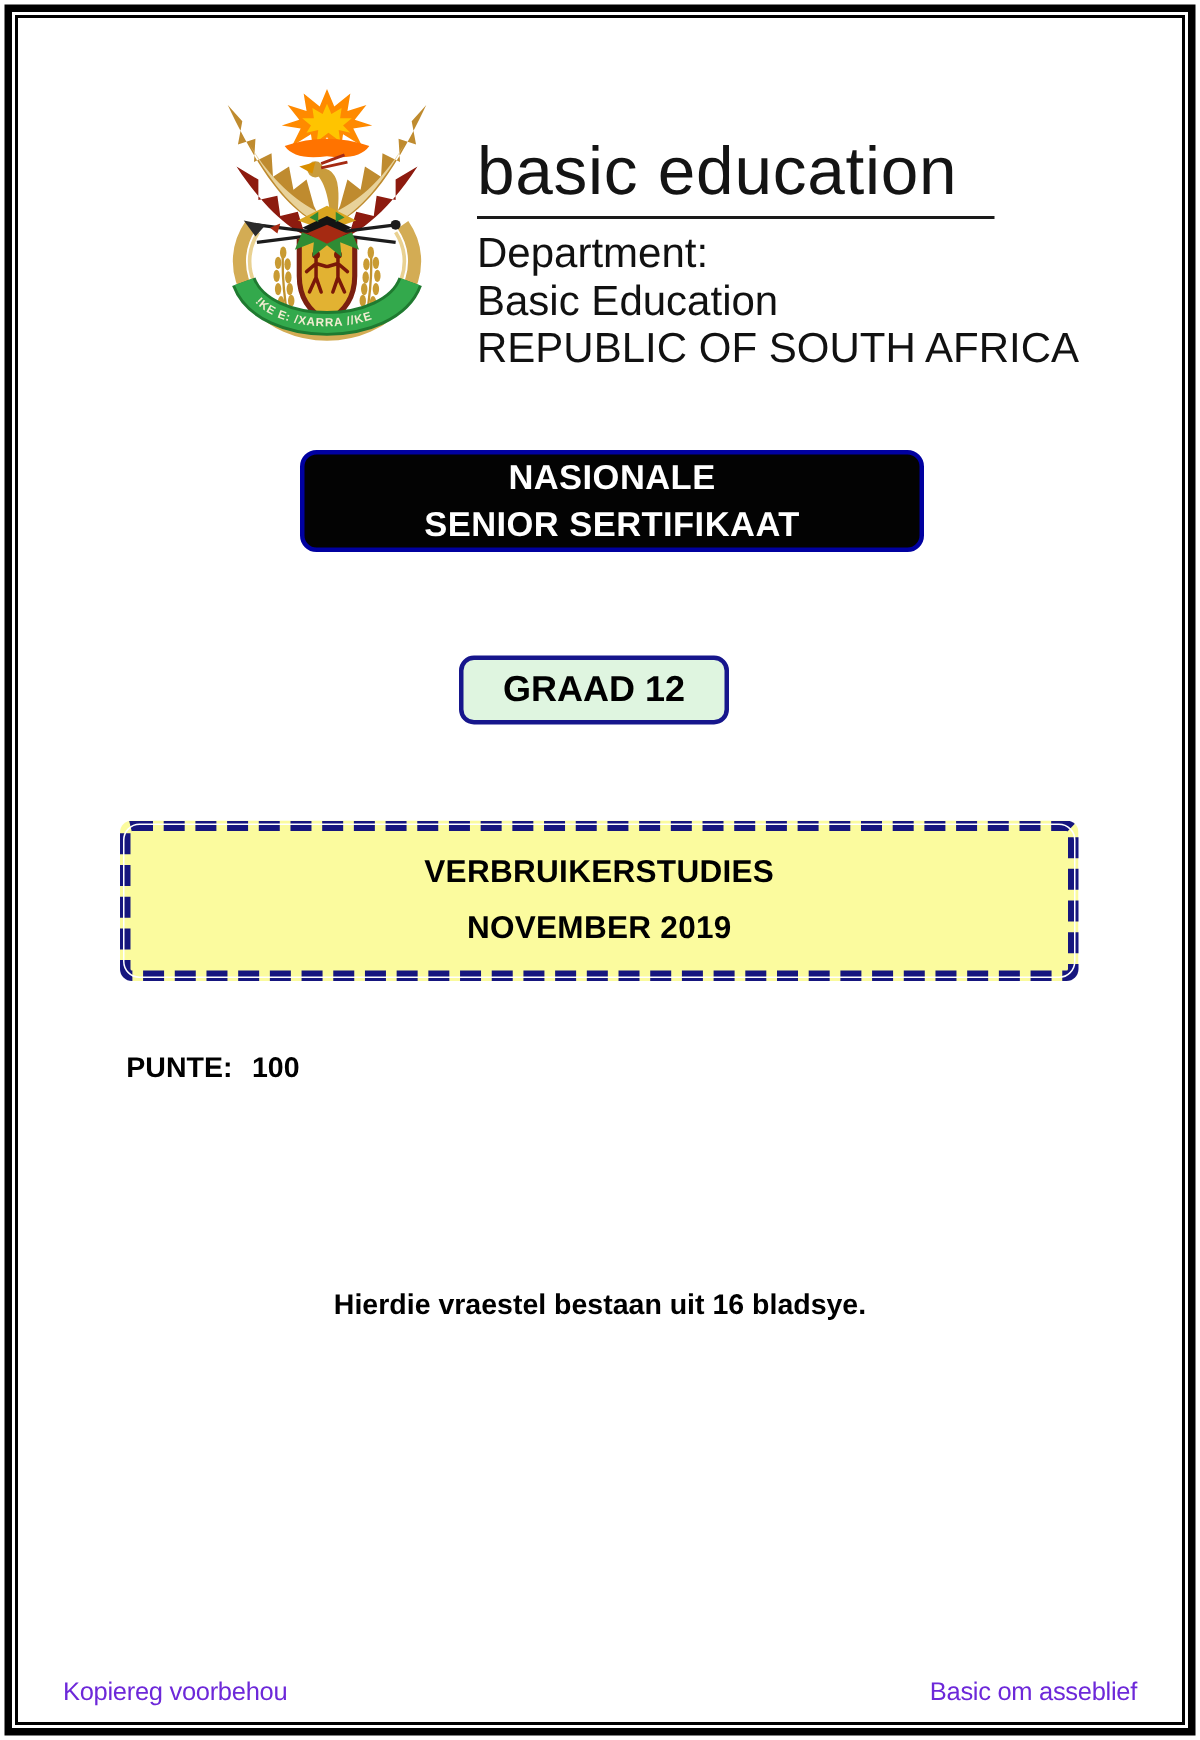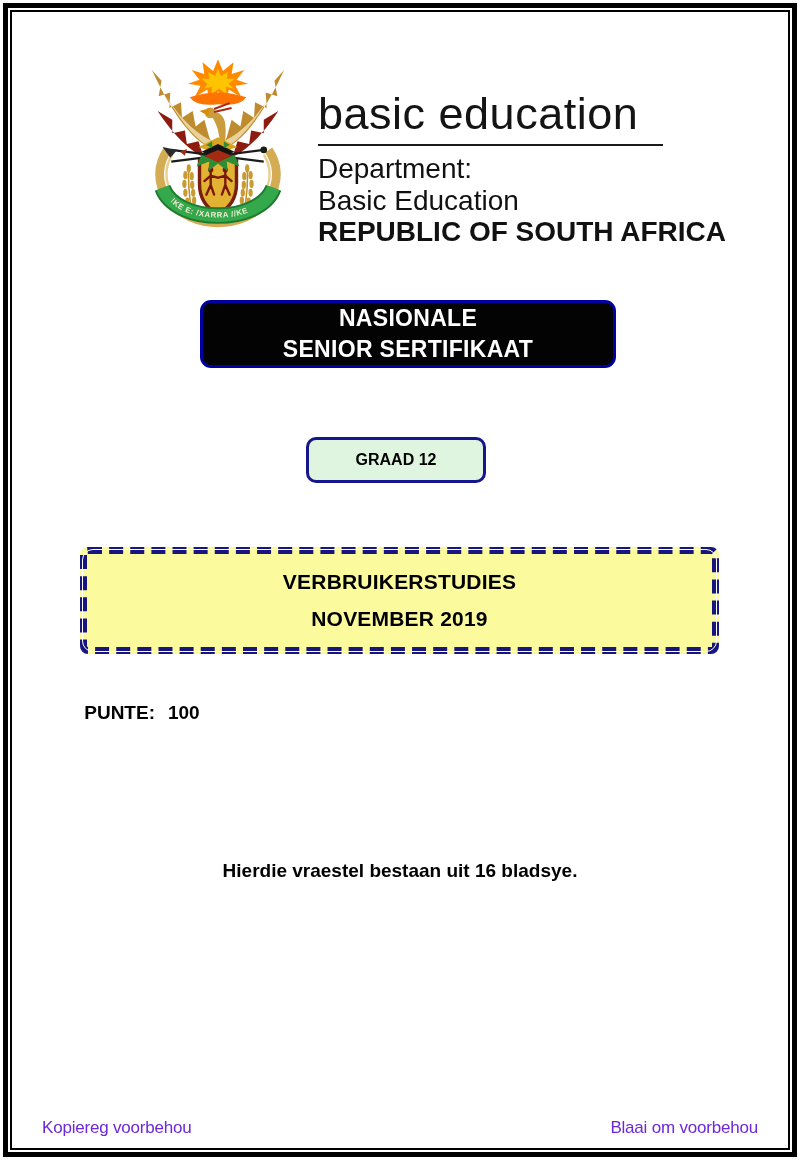--- a/index.html
+++ b/index.html
@@ -41,21 +41,21 @@
     letter-spacing: 0.5px;
     color: #141414;
     white-space: nowrap;
   }
   .wordmark-rule {
     width: 345px;
     border-top: 2.5px solid #1a1a1a;
     margin: 8px 0 7px 0;
   }
   .dept-line { font-size: 28px; line-height: 1.13; }
-  .dept-line.bold { font-weight: 700; }
+  .dept-line.bold { font-weight: 400; }
 
   
   .nsc-box {
     position: absolute;
     left: 188px; top: 288px;
     width: 416px; height: 68px;
     background: var(--certificate-bg, #000);
     border: 3px solid var(--certificate-border, #0000a0);
     border-radius: 11px;
     display: flex;
@@ -75,21 +75,21 @@
     position: absolute;
     left: 294px; top: 425px;
     width: 180px; height: 46px;
     background: var(--grade-bg, #dff5e0);
     border: 3.5px solid var(--grade-border, #16168c);
     border-radius: 10px;
     display: flex;
     align-items: center;
     justify-content: center;
     font-weight: 700;
-    font-size: 16px;
+    font-size: 24px;
     color: #000;
   }
 
   
   .subject-box {
     position: absolute;
     left: 68px; top: 535px;
     width: 639px; height: 107px;
     background: var(--subject-bg, #fbfb9e);
     border: 7px dashed var(--subject-border, #16167e);
@@ -275,18 +275,18 @@
       </div>
 
       <div class="detail marks">
         <span>PUNTE:</span><span class="val">100</span>
       </div>
 
       <div class="note">Hierdie vraestel bestaan uit 16 bladsye.</div>
 
       <div class="footer">
         <span>Kopiereg voorbehou</span>
-        <span>Blaai om voorbehou</span>
+        <span>Basic om asseblief</span>
       </div>
 
     </div>
   </div>
 </div>
 
 </body></html>

